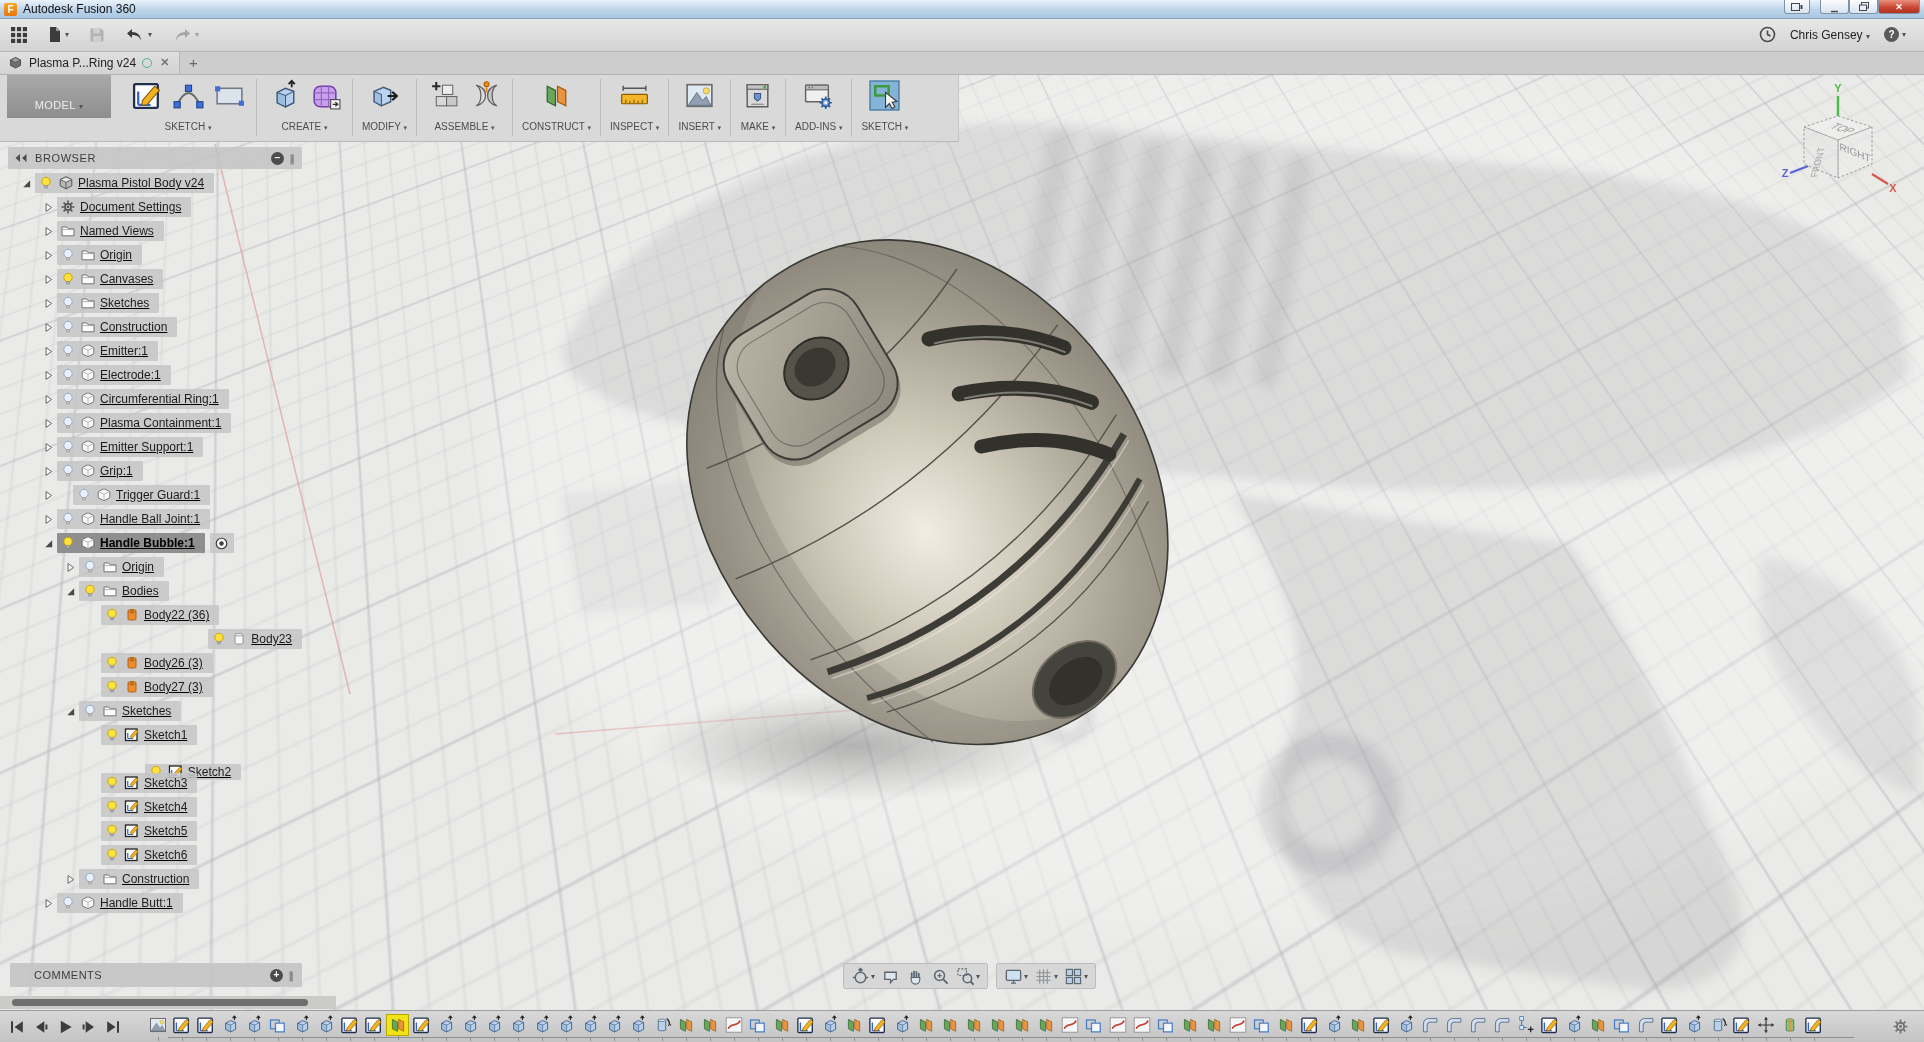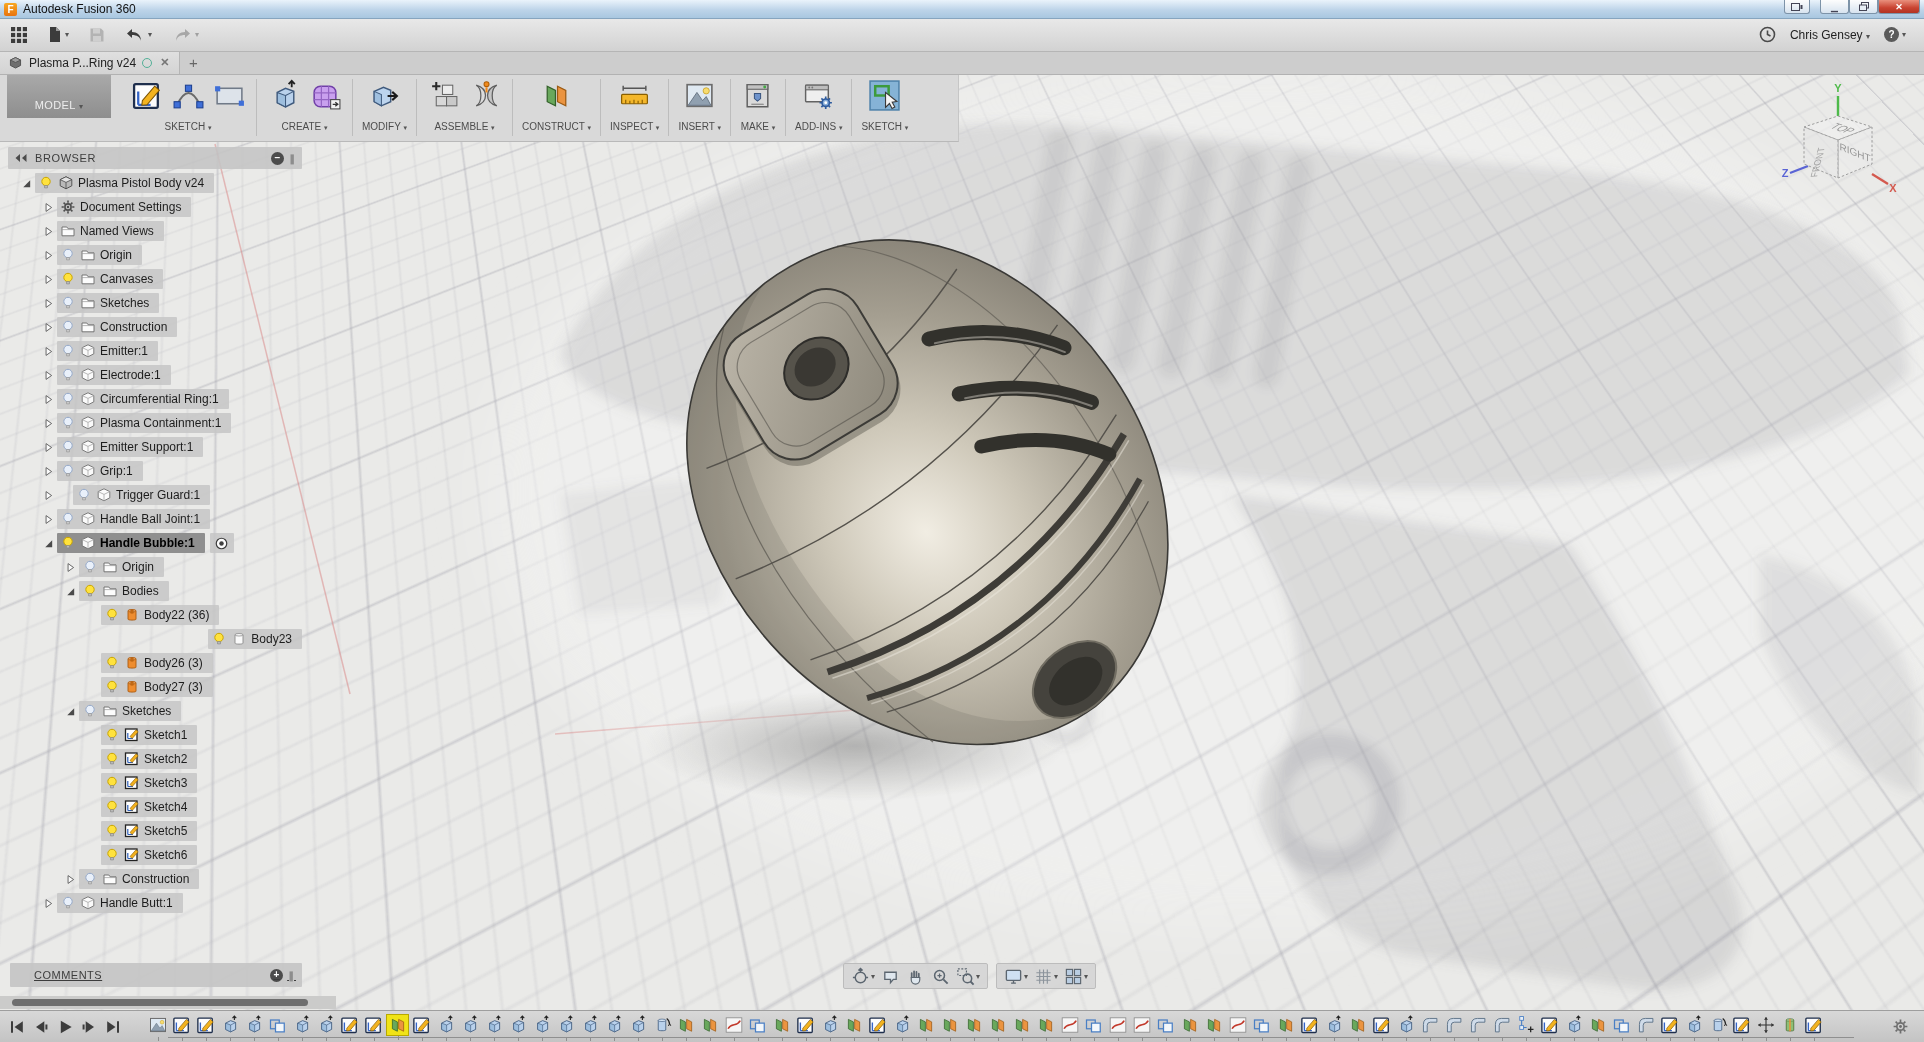--- a/index.html
+++ b/index.html
@@ -70,35 +70,35 @@
   .navbtn svg{width:19px;height:19px;display:block;}
   
   .browser{position:absolute;left:8px;top:147px;z-index:30;font-size:12px;}
   .bheader{width:294px;height:22px;background:rgba(196,196,196,0.88);display:flex;align-items:center;
     color:#3d3d3d;font-size:11px;letter-spacing:.6px;border-radius:1px;}
   .bheader .dbl{margin:0 7px 0 6px;display:flex;}
   .bheader .tools{margin-left:auto;display:flex;align-items:center;gap:4px;padding-right:5px;}
   .circle-btn{width:13px;height:13px;border-radius:50%;background:#4c4c4c;color:#fff;font-size:10px;
     line-height:12px;text-align:center;font-weight:bold;}
   .grip{color:#8d8d8d;font-size:10px;}
-  .btree{margin-top:2px;}
+  .btree{margin-top:2px;text-decoration:underline;}
   .trow{height:24px;display:flex;align-items:center;}
   .tarrow{width:17px;height:16px;flex:0 0 17px;display:flex;align-items:center;justify-content:center;}
   .tarrow svg{width:13px;height:13px;}
   .tcontent{display:flex;align-items:center;background:rgba(198,198,198,0.85);height:20px;
     padding:0 10px 0 3px;border-radius:1px;color:#1d1d1d;white-space:nowrap;}
   .trow.sel .tcontent{background:#8f8f8f;color:#000;font-weight:bold;}
   .ticon{width:16px;height:16px;margin-right:4px;display:inline-flex;}
   .ticon svg{width:16px;height:16px;}
   .radio-box{margin-left:5px;width:24px;height:20px;background:rgba(198,198,198,0.85);
     display:flex;align-items:center;justify-content:center;border-radius:1px;}
   .radio-box svg{width:15px;height:15px;}
   
   .comments{position:absolute;left:10px;top:963px;width:292px;height:24px;background:rgba(196,196,196,0.9);
-    display:flex;align-items:center;font-size:11px;letter-spacing:.5px;color:#3d3d3d;z-index:30;border-radius:1px;text-decoration:underline;}
+    display:flex;align-items:center;font-size:11px;letter-spacing:.5px;color:#3d3d3d;z-index:30;border-radius:1px;}
   .comments span.lbl{margin-left:24px;}
   .comments .tools{margin-left:auto;display:flex;align-items:center;gap:4px;padding-right:6px;}
   
   .hscroll{position:absolute;left:0;top:996px;width:336px;height:13px;background:#cbcbca;z-index:31;}
   .hthumb{position:absolute;left:12px;top:3px;width:296px;height:7px;background:#6e6e6e;border-radius:4px;}
   .timeline{position:absolute;left:0;top:1010px;width:100%;height:32px;
     background:linear-gradient(#d8d8d8,#c3c3c3);border-top:1px solid #9e9e9e;z-index:55;display:flex;align-items:center;}
   .tl-controls{display:flex;align-items:center;gap:2px;margin-left:6px;}
   .tl-controls .pbtn{width:22px;height:24px;display:flex;align-items:center;justify-content:center;}
   .pbtn svg{width:20px;height:20px;}
@@ -1007,21 +1007,21 @@
           <span class="ticon">
             <svg viewBox="0 0 16 16" xmlns="http://www.w3.org/2000/svg">
               <rect x="1.5" y="2" width="11.5" height="11.5" fill="#fff" stroke="#222" stroke-width="1.3"></rect>
               <path d="M3.8 11.5 V6 M3.8 11.5 H9" fill="none" stroke="#2e5fb8" stroke-width="1.2"></path>
               <path d="M6 9.5 L12 2.8 L14.2 4.8 L8.2 11.5 Z" fill="#f2b01e" stroke="#8a5d00" stroke-width="0.6"></path>
             </svg>
           </span>
           <span>Sketch1</span>
         </span>
       </div>
-      <div class="trow" style="padding-left: 76px;">
+      <div class="trow" style="padding-left: 76px; flex-direction: column;">
         <span class="tarrow"></span>
         <span class="tcontent">
           <span class="ticon">
             <svg viewBox="0 0 16 16" xmlns="http://www.w3.org/2000/svg">
               <circle cx="8" cy="6.5" r="4.2" fill="#ffe23d" stroke="#c9a400"></circle>
               <path d="M6.5 10.5 h3 v2.4 h-3 z" fill="#b9b9b9" stroke="#8a8a8a" stroke-width="0.7"></path>
             </svg>
           </span>
           <span class="ticon">
             <svg viewBox="0 0 16 16" xmlns="http://www.w3.org/2000/svg">

